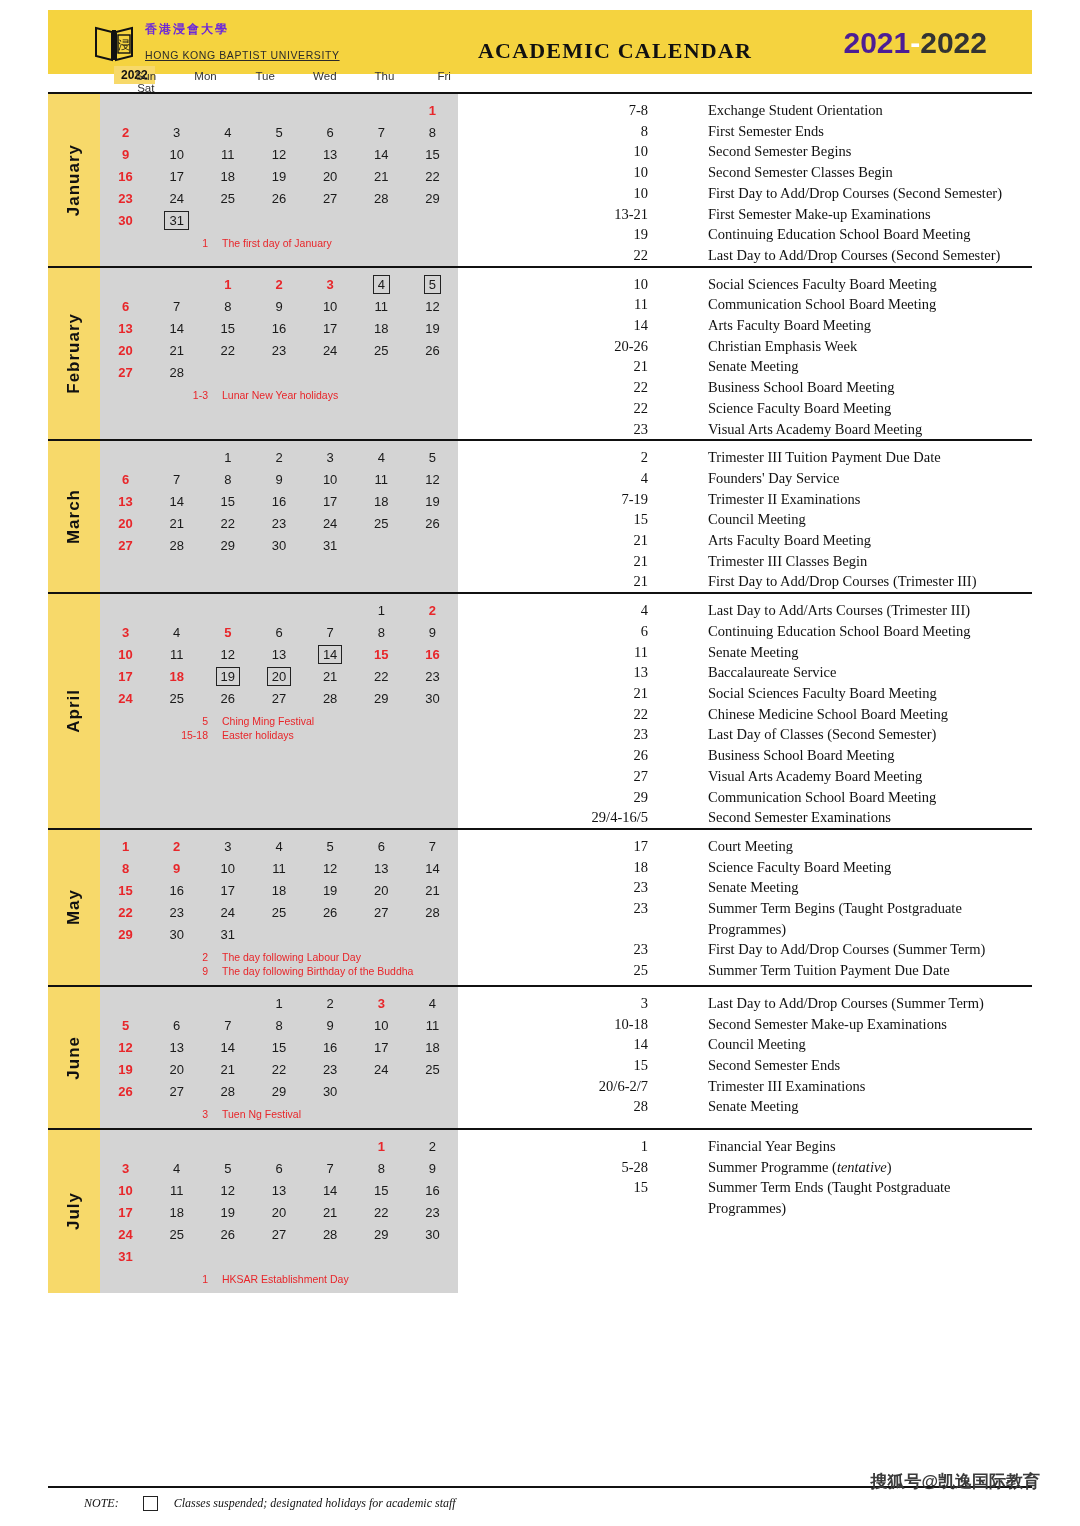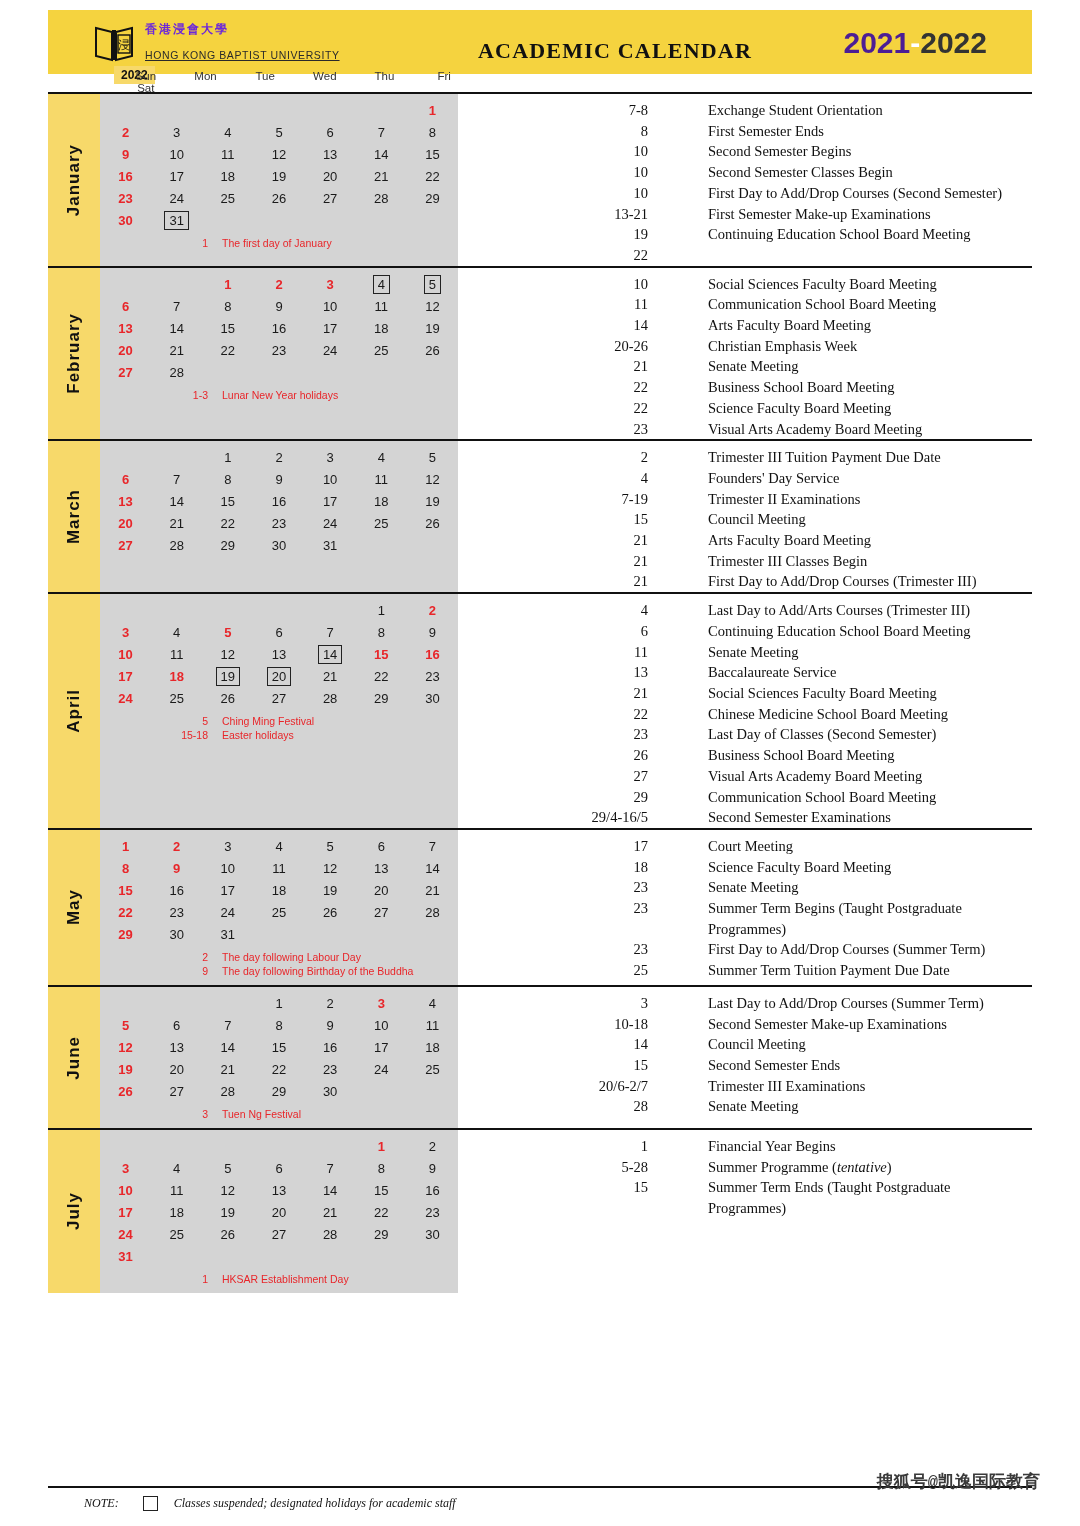--- a/index.html
+++ b/index.html
@@ -142,21 +142,21 @@
     font-style:italic;font-size:12px;margin-left:36px;color:#111;
   }
   .legend-box{
     width:13px;height:13px;border:1.3px solid #222;margin-left:24px;margin-right:16px;
   }
   .legend-text{
     font-style:italic;font-size:12px;color:#111;
   }
   .watermark{
     position:absolute;right:40px;top:1470px;
-    font-family:Liberation Mono, monospace;
+    font-family:Liberation Sans, sans-serif;
     font-size:17px;font-weight:bold;color:#3a3a3a;
   }
 </style>
 </head>
 <body>
 
 <div class="header">
   <div class="logo-wrap">
     <div class="logo-mark">
       <svg width="42" height="44" viewBox="0 0 42 44">
@@ -265,20 +265,21 @@
           <div class="evt">
             <div class="evt-date">13-21</div>
             <div class="evt-text">First Semester Make-up Examinations</div>
           </div>
           <div class="evt">
             <div class="evt-date">19</div>
             <div class="evt-text">Continuing Education School Board Meeting</div>
           </div>
           <div class="evt">
             <div class="evt-date">22</div>
+            <div class="evt-text">Last Day to Add/Drop Courses (Second Semester)</div>
           </div>
         </div>
       </div>
     </div>
     <div class="month">
       <div class="month-inner">
         <div class="mlabel">
           <span>February</span>
         </div>
         <div class="grid-wrap">

